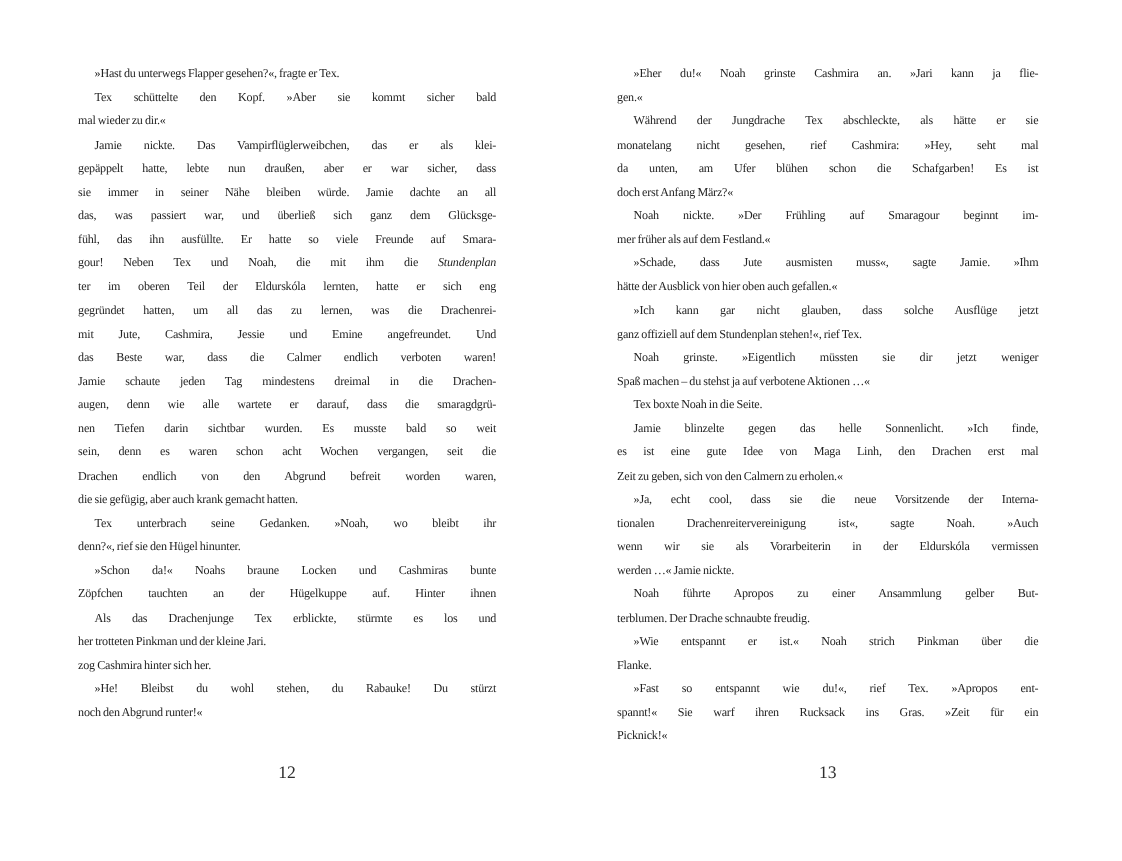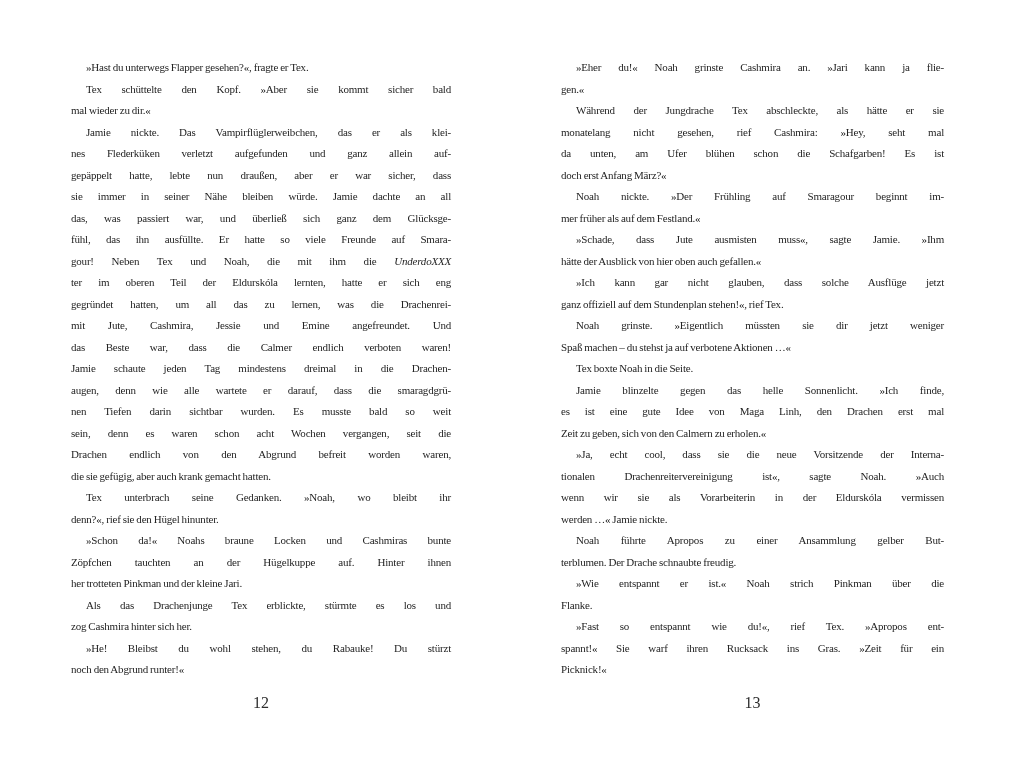--- a/index.html
+++ b/index.html
@@ -47,42 +47,41 @@
 </head>
 <body>
 
 <div class="spread">
   <section class="col left">
     <div>
         <div class="line indent end"><span>»Hast du unterwegs Flapper gesehen?«, fragte er Tex.</span></div>
         <div class="line indent"><span>Tex schüttelte den Kopf. »Aber sie kommt sicher bald</span></div>
         <div class="line end"><span>mal wieder zu dir.«</span></div>
         <div class="line indent"><span>Jamie nickte. Das Vampirflüglerweibchen, das er als klei-</span></div>
-        <div class="line"><span>nes Flederküken verletzt aufgefunden und ganz allein auf-</span></div>
         <div class="line"><span>gepäppelt hatte, lebte nun draußen, aber er war sicher, dass</span></div>
         <div class="line"><span>sie immer in seiner Nähe bleiben würde. Jamie dachte an all</span></div>
         <div class="line"><span>das, was passiert war, und überließ sich ganz dem Glücksge-</span></div>
         <div class="line"><span>fühl, das ihn ausfüllte. Er hatte so viele Freunde auf Smara-</span></div>
-        <div class="line"><span>gour! Neben Tex und Noah, die mit ihm die </span><span class="it">UnderdoXXX</span></div>
+        <div class="line"><span>gour! Neben Tex und Noah, die mit ihm die </span><span class="it">Stundenplan</span></div>
         <div class="line"><span>ter im oberen Teil der Eldurskóla lernten, hatte er sich eng</span></div>
         <div class="line"><span>gegründet hatten, um all das zu lernen, was die Drachenrei-</span></div>
         <div class="line"><span>mit Jute, Cashmira, Jessie und Emine angefreundet. Und</span></div>
         <div class="line"><span>das Beste war, dass die Calmer endlich verboten waren!</span></div>
         <div class="line"><span>Jamie schaute jeden Tag mindestens dreimal in die Drachen-</span></div>
         <div class="line"><span>augen, denn wie alle wartete er darauf, dass die smaragdgrü-</span></div>
         <div class="line"><span>nen Tiefen darin sichtbar wurden. Es musste bald so weit</span></div>
         <div class="line"><span>sein, denn es waren schon acht Wochen vergangen, seit die</span></div>
         <div class="line"><span>Drachen endlich von den Abgrund befreit worden waren,</span></div>
         <div class="line end"><span>die sie gefügig, aber auch krank gemacht hatten.</span></div>
         <div class="line indent"><span>Tex unterbrach seine Gedanken. »Noah, wo bleibt ihr</span></div>
         <div class="line end"><span>denn?«, rief sie den Hügel hinunter.</span></div>
         <div class="line indent"><span>»Schon da!« Noahs braune Locken und Cashmiras bunte</span></div>
         <div class="line"><span>Zöpfchen tauchten an der Hügelkuppe auf. Hinter ihnen</span></div>
+        <div class="line indent"><span>Als das Drachenjunge Tex erblickte, stürmte es los und</span></div>
         <div class="line end"><span>her trotteten Pinkman und der kleine Jari.</span></div>
-        <div class="line indent"><span>Als das Drachenjunge Tex erblickte, stürmte es los und</span></div>
         <div class="line end"><span>zog Cashmira hinter sich her.</span></div>
         <div class="line indent"><span>»He! Bleibst du wohl stehen, du Rabauke! Du stürzt</span></div>
         <div class="line end"><span>noch den Abgrund runter!«</span></div>
       </div>
   </section>
   <section class="col right">
     <div>
         <div class="line indent"><span>»Eher du!« Noah grinste Cashmira an. »Jari kann ja flie-</span></div>
         <div class="line end"><span>gen.«</span></div>
         <div class="line indent"><span>Während der Jungdrache Tex abschleckte, als hätte er sie</span></div>

